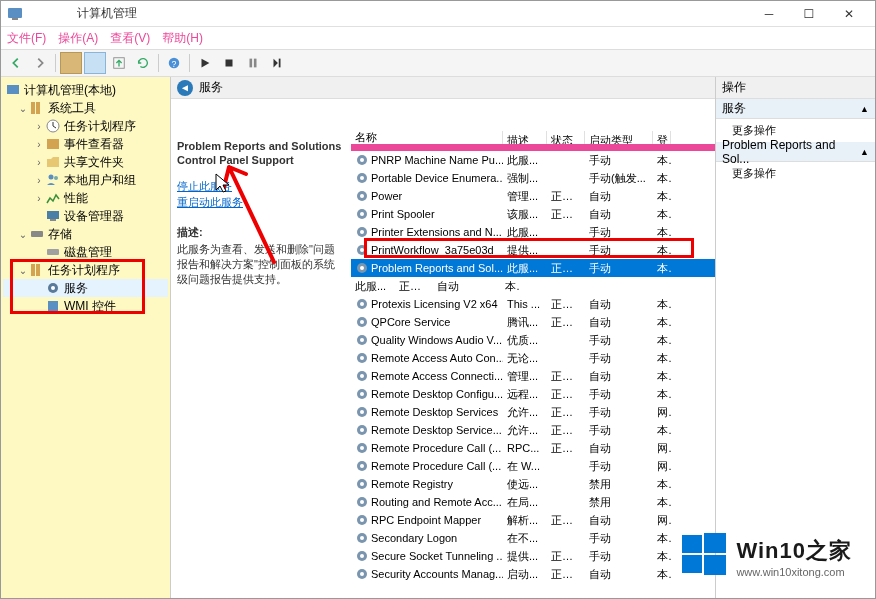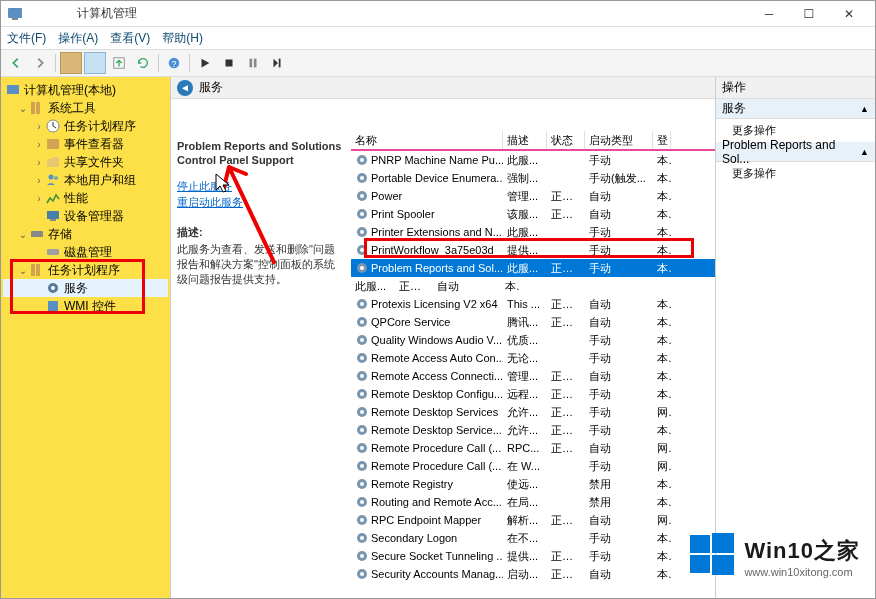--- a/index.html
+++ b/index.html
@@ -7,50 +7,50 @@
 
 .window { width: 876px; height: 599px; display: flex; flex-direction: column; border: 1px solid #999; }
 
 .titlebar { height: 26px; background: #fff; display: flex; align-items: center; padding: 0 6px; border-bottom: 1px solid #e0e0e0; }
 .titlebar .icon { width: 16px; height: 16px; margin-right: 6px; }
 .titlebar .title { font-size: 12px; flex: 1; color: #333; margin-left: 48px; }
 .titlebar .winbtn { width: 40px; height: 24px; display: flex; align-items: center; justify-content: center; font-size: 12px; color: #333; }
 .titlebar .winbtn.close { color: #333; }
 
 .menubar { height: 22px; display: flex; align-items: center; padding: 0 6px; font-size: 12px; background: #fff; }
-.menubar span { margin-right: 12px; color: #0c4a6e; }
+.menubar span { margin-right: 12px; color: #ec4899; }
 
 .toolbar { height: 28px; display: flex; align-items: center; padding: 0 4px; background: #f5f5f5; border-top: 1px solid #ddd; border-bottom: 1px solid #ddd; gap: 2px; }
 .tbtn { width: 22px; height: 22px; display: flex; align-items: center; justify-content: center; font-size: 12px; color: #555; border: 1px solid transparent; }
 .tbtn svg { width: 14px; height: 14px; }
 .tsep { width: 1px; height: 18px; background: #ccc; margin: 0 2px; }
 
 .body { flex: 1; display: flex; overflow: hidden; }
 
-.tree { width: 170px; border-right: 1px solid #ccc; padding: 4px 2px; font-size: 12px; overflow: hidden; background: #fde047; }
+.tree { width: 170px; border-right: 1px solid #ccc; padding: 4px 2px; font-size: 12px; overflow: hidden; background: #fef9c3; }
 .tree-item { display: flex; align-items: center; height: 18px; padding-left: 2px; white-space: nowrap; }
 .tree-item .exp { width: 12px; text-align: center; color: #666; font-size: 10px; }
 .tree-item .ticon { width: 16px; height: 16px; margin-right: 3px; display: inline-flex; align-items: center; justify-content: center; }
 .tree-item.l1 { padding-left: 14px; }
 .tree-item.l2 { padding-left: 30px; }
 .tree-item.sel { background: #e5f3ff; }
 
 .main { flex: 1; display: flex; flex-direction: column; overflow: hidden; }
 .main-head { height: 22px; background: #f0f0f0; display: flex; align-items: center; padding: 0 6px; font-size: 12px; border-bottom: 1px solid #ddd; }
 .main-head .hicon { width: 16px; height: 16px; margin-right: 6px; border-radius: 50%; background: #2a7ab9; display: inline-flex; align-items: center; justify-content: center; color: #fff; font-size: 10px; }
 
 .main-body { flex: 1; display: flex; overflow: hidden; margin-top: 32px; }
 .detail { width: 180px; padding: 8px 6px; font-size: 11px; color: #333; }
 .detail .dtitle { font-weight: bold; margin-bottom: 10px; line-height: 1.3; }
 .detail .dlinks a { color: #0066cc; text-decoration: underline; display: block; line-height: 1.5; }
 .detail .ddesc-label { margin-top: 14px; margin-bottom: 2px; font-weight: bold; }
 .detail .ddesc { line-height: 1.4; }
 
 .svc-list { flex: 1; overflow: hidden; font-size: 11px; }
-.svc-head { display: flex; height: 20px; background: #fff; border-bottom: 2px solid #ec4899; }
+.svc-head { display: flex; height: 20px; background: #fff; border-bottom: 7px solid #ec4899; }
 .svc-head .col { padding: 2px 4px; border-right: 1px solid #e0e0e0; white-space: nowrap; overflow: hidden; }
 .svc-row { display: flex; height: 18px; align-items: center; }
 .svc-row .col { padding: 0 4px; white-space: nowrap; overflow: hidden; text-overflow: ellipsis; }
 .svc-row .cicon { width: 14px; height: 14px; margin-right: 2px; display: inline-flex; align-items: center; justify-content: center; flex-shrink: 0; }
 .svc-row.selected { background: #0078d7; color: #fff; }
 .c-name { width: 152px; display: flex; align-items: center; }
 .c-desc { width: 44px; }
 .c-stat { width: 38px; }
 .c-start { width: 68px; }
 .c-logon { width: 18px; }
@@ -61,21 +61,21 @@
 .act-item { padding: 4px 16px; font-size: 11px; }
 .act-arrow { font-size: 9px; }
 
 .hl-red { position: absolute; border: 3px solid #e00; z-index: 5; pointer-events: none; }
 .hl1 { left: 10px; top: 259px; width: 135px; height: 55px; }
 .hl2 { left: 364px; top: 238px; width: 330px; height: 20px; }
 
 .arrow-shape { position: absolute; left: 214px; top: 152px; z-index: 6; pointer-events: none; }
 .cursor { position: absolute; left: 213px; top: 172px; z-index: 7; pointer-events: none; }
 
-.watermark { position: absolute; right: 16px; bottom: 18px; z-index: 10; display: flex; align-items: center; gap: 10px; pointer-events: none; margin-left: 45px; }
+.watermark { position: absolute; right: 24px; bottom: 18px; z-index: 10; display: flex; align-items: center; gap: 10px; pointer-events: none; margin-left: 45px; }
 .watermark .wlogo svg { width: 44px; height: 44px; }
 .watermark .wtext { display: flex; flex-direction: column; }
 .watermark .wtitle { font-size: 22px; font-weight: bold; color: #1a1a1a; letter-spacing: 1px; }
 .watermark .wurl { font-size: 11px; color: #666; }
 
 svg .gear { fill: #5a7a9a; }
 </style>
 </head>
 <body>
 

